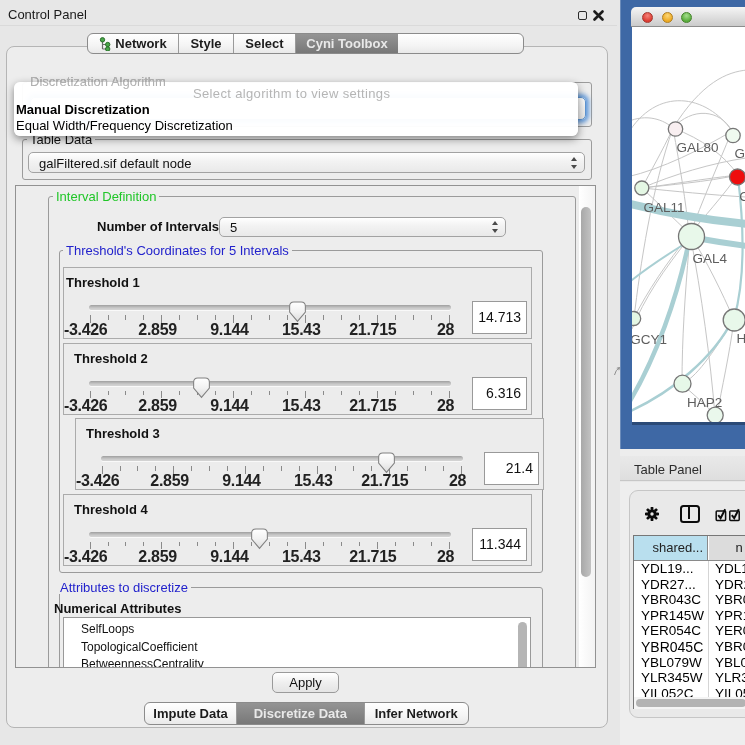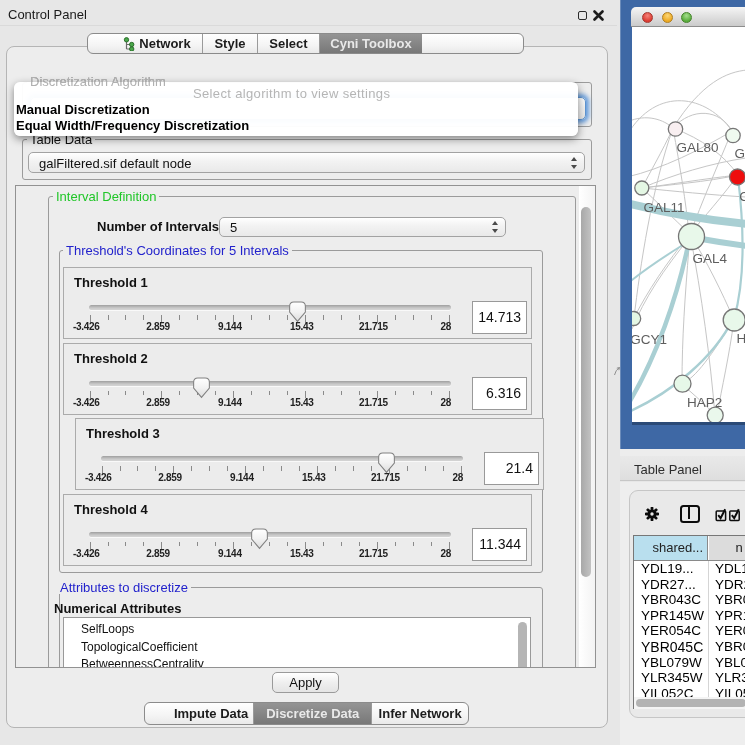--- a/index.html
+++ b/index.html
@@ -7,28 +7,28 @@
 body { font-family:"Liberation Sans",sans-serif; background:#e7e7e7; position:relative; }
 .abs { position:absolute; }
 .groupbox { position:absolute; border:1px solid #9b9b9b; border-radius:3px; }
 .gtitle { position:absolute; font-size:13px; background:#ededed; padding:0 3px; line-height:13px; }
 .combo { position:absolute; border:1px solid #a2a2a2; border-radius:5px;
   background:linear-gradient(#ffffff,#f2f2f2 45%,#e9e9e9); font-size:13px; color:#111; }
 .combo .ctext { position:absolute; left:10px; top:50%; transform:translateY(-50%); white-space:nowrap; }
 .stepper { position:absolute; right:3px; top:50%; transform:translateY(-50%); width:13px; height:16px; }
 .stepper:before { content:""; position:absolute; left:3px; top:2px; border-left:3.5px solid transparent; border-right:3.5px solid transparent; border-bottom:4.5px solid #4a4a4a; }
 .stepper:after { content:""; position:absolute; left:3px; bottom:2px; border-left:3.5px solid transparent; border-right:3.5px solid transparent; border-top:4.5px solid #4a4a4a; }
-.tabbar { position:absolute; display:flex; background:linear-gradient(#ffffff,#f4f4f4 60%,#e9e9e9); border:1px solid #8b8b8b; border-radius:6px; overflow:hidden;padding-left:24px; }
+.tabbar { position:absolute; display:flex; background:linear-gradient(#ffffff,#f4f4f4 60%,#e9e9e9); border:1px solid #8b8b8b; border-radius:6px; overflow:hidden; }
 .tabbar .seg { font-size:13px; font-weight:600; color:#1c1c1c; display:flex; align-items:center; justify-content:center; border-left:1px solid #9a9a9a; }
 .tabbar .seg:first-child { border-left:none; }
 .tabbar .seg.sel { background:linear-gradient(#949494,#787878); color:#e9e9e9; }
 .tpanel { position:absolute; background:#ececec; border:1px solid #ababab; }
 .thlabel { position:absolute; font-size:13px; font-weight:700; color:#111; }
 .tick { position:absolute; width:1px; background:#8a8a8a; }
-.ticklab { position:absolute; font-size:10px; font-weight:700; color:#222; transform:translateX(-53%); white-space:nowrap; letter-spacing:-0.3px; }
+.ticklab { position:absolute; font-size:16px; font-weight:700; color:#222; transform:translateX(-53%); white-space:nowrap; letter-spacing:-0.3px; }
 .vfield { position:absolute; width:55px; height:33px; background:#fff; border:1px solid #999;
   font-size:14px; color:#111; text-align:right; line-height:31px; padding-right:5px; }
 .track { position:absolute; height:5px; border-radius:3px; background:linear-gradient(#9f9f9f,#c9c9c9 60%,#d5d5d5); box-shadow:0 1px 0 rgba(255,255,255,.7); }
 .thumb { position:absolute; width:19px; height:22px; }
 .listitem { font-size:12px; color:#111; padding-left:17px; line-height:17.5px; white-space:nowrap; }
 </style>
 </head>
 <body>
 <svg width="0" height="0" style="position:absolute">
     <defs>
@@ -63,21 +63,21 @@
   <div class="seg sel" style="width:103px;">Cyni Toolbox</div>
 </div>
 
 <div class="groupbox" style="left:22px; top:82px; width:570px; height:45px;"></div>
 <div class="gtitle" style="left:27px; top:75px; color:#8f8f8f;">Discretization Algorithm</div>
 <div class="combo" style="left:30px; top:97px; width:556px; height:23px; box-shadow:0 0 4px 2.5px rgba(90,150,220,.9); border-color:#5e95d2;"></div>
 
 <div class="abs" style="left:14px; top:82px; width:564px; height:54px; background:rgba(255,255,255,.97); border-radius:6px; box-shadow:0 3px 8px rgba(0,0,0,.45); z-index:40;"></div>
 <div class="abs" style="left:193px; top:86px; font-size:13px; color:#b5b5b5; z-index:41; letter-spacing:0.35px;">Select algorithm to view settings</div>
 <div class="abs" style="left:16px; top:102px; font-size:13px; font-weight:700; color:#000; z-index:41;">Manual Discretization</div>
-<div class="abs" style="left:16px; top:118px; font-size:13px; color:#000; z-index:41;font-weight:bold;">Equal Width/Frequency Discretization</div>
+<div class="abs" style="left:16px; top:118px; font-size:13px; color:#000; z-index:41;">Equal Width/Frequency Discretization</div>
 <div class="gtitle" style="left:27px; top:75px; color:#b0b0b0; background:transparent; z-index:42;">Discretization Algorithm</div>
 
 <div class="groupbox" style="left:22px; top:139px; width:570px; height:41px;"></div>
 <div class="gtitle" style="left:27px; top:133px; color:#111;">Table Data</div>
 <div class="combo" style="left:28px; top:152px; width:557px; height:21px;">
   <div class="ctext">galFiltered.sif default node</div>
   <div class="stepper"></div>
 </div>
 
 <div class="abs" style="left:15px; top:185px; width:581px; height:483px; border:1px solid #929292; background:#ededed; overflow:hidden;">
@@ -88,21 +88,21 @@
   <div class="thlabel" style="left:81px; top:33px;">Number of Intervals</div>
   <div class="combo" style="left:203px; top:31px; width:287px; height:20px;">
     <div class="ctext">5</div>
     <div class="stepper"></div>
   </div>
 
   <div class="groupbox" style="left:43px; top:64px; width:484px; height:323px;"></div>
   <div class="gtitle" style="left:47px; top:58px; color:#2222cc;">Threshold's Coordinates for 5 Intervals</div>
 
   <div class="tpanel" style="left:47px; top:81px; width:469px; height:72px;">
-      <div class="thlabel" style="left:10px; top:7px;text-align:right;">Threshold 1</div>
+      <div class="thlabel" style="left:2px; top:7px;text-align:right;">Threshold 1</div>
       <div class="track" style="left:25px; top:37px; width:362px;"></div>
       <div class="tick" style="left:25.5px; top:47px; height:7.5px;"></div>
       <div class="tick" style="left:43.5px; top:47px; height:4.5px;"></div>
       <div class="tick" style="left:61.4px; top:47px; height:4.5px;"></div>
       <div class="tick" style="left:79.3px; top:47px; height:4.5px;"></div>
       <div class="ticklab" style="left:23.0px; top:53px;">-3.426</div>
       <div class="tick" style="left:97.3px; top:47px; height:7.5px;"></div>
       <div class="tick" style="left:115.3px; top:47px; height:4.5px;"></div>
       <div class="tick" style="left:133.2px; top:47px; height:4.5px;"></div>
       <div class="tick" style="left:151.2px; top:47px; height:4.5px;"></div>

